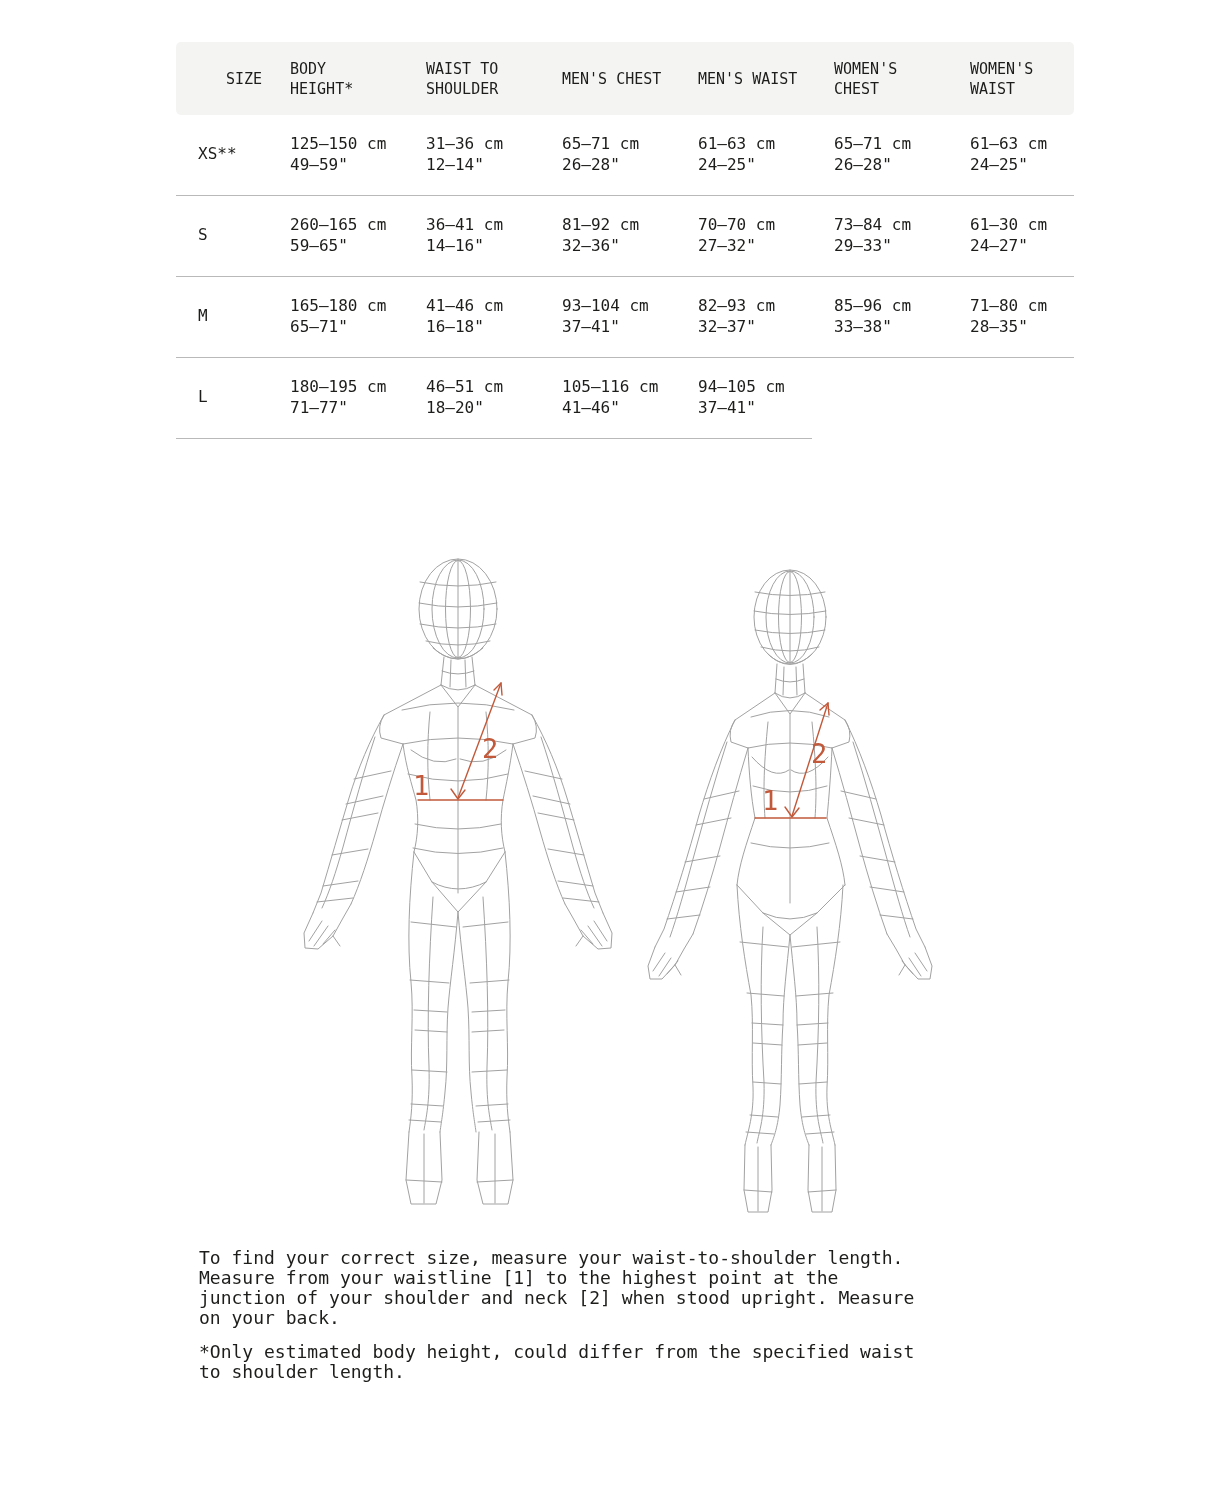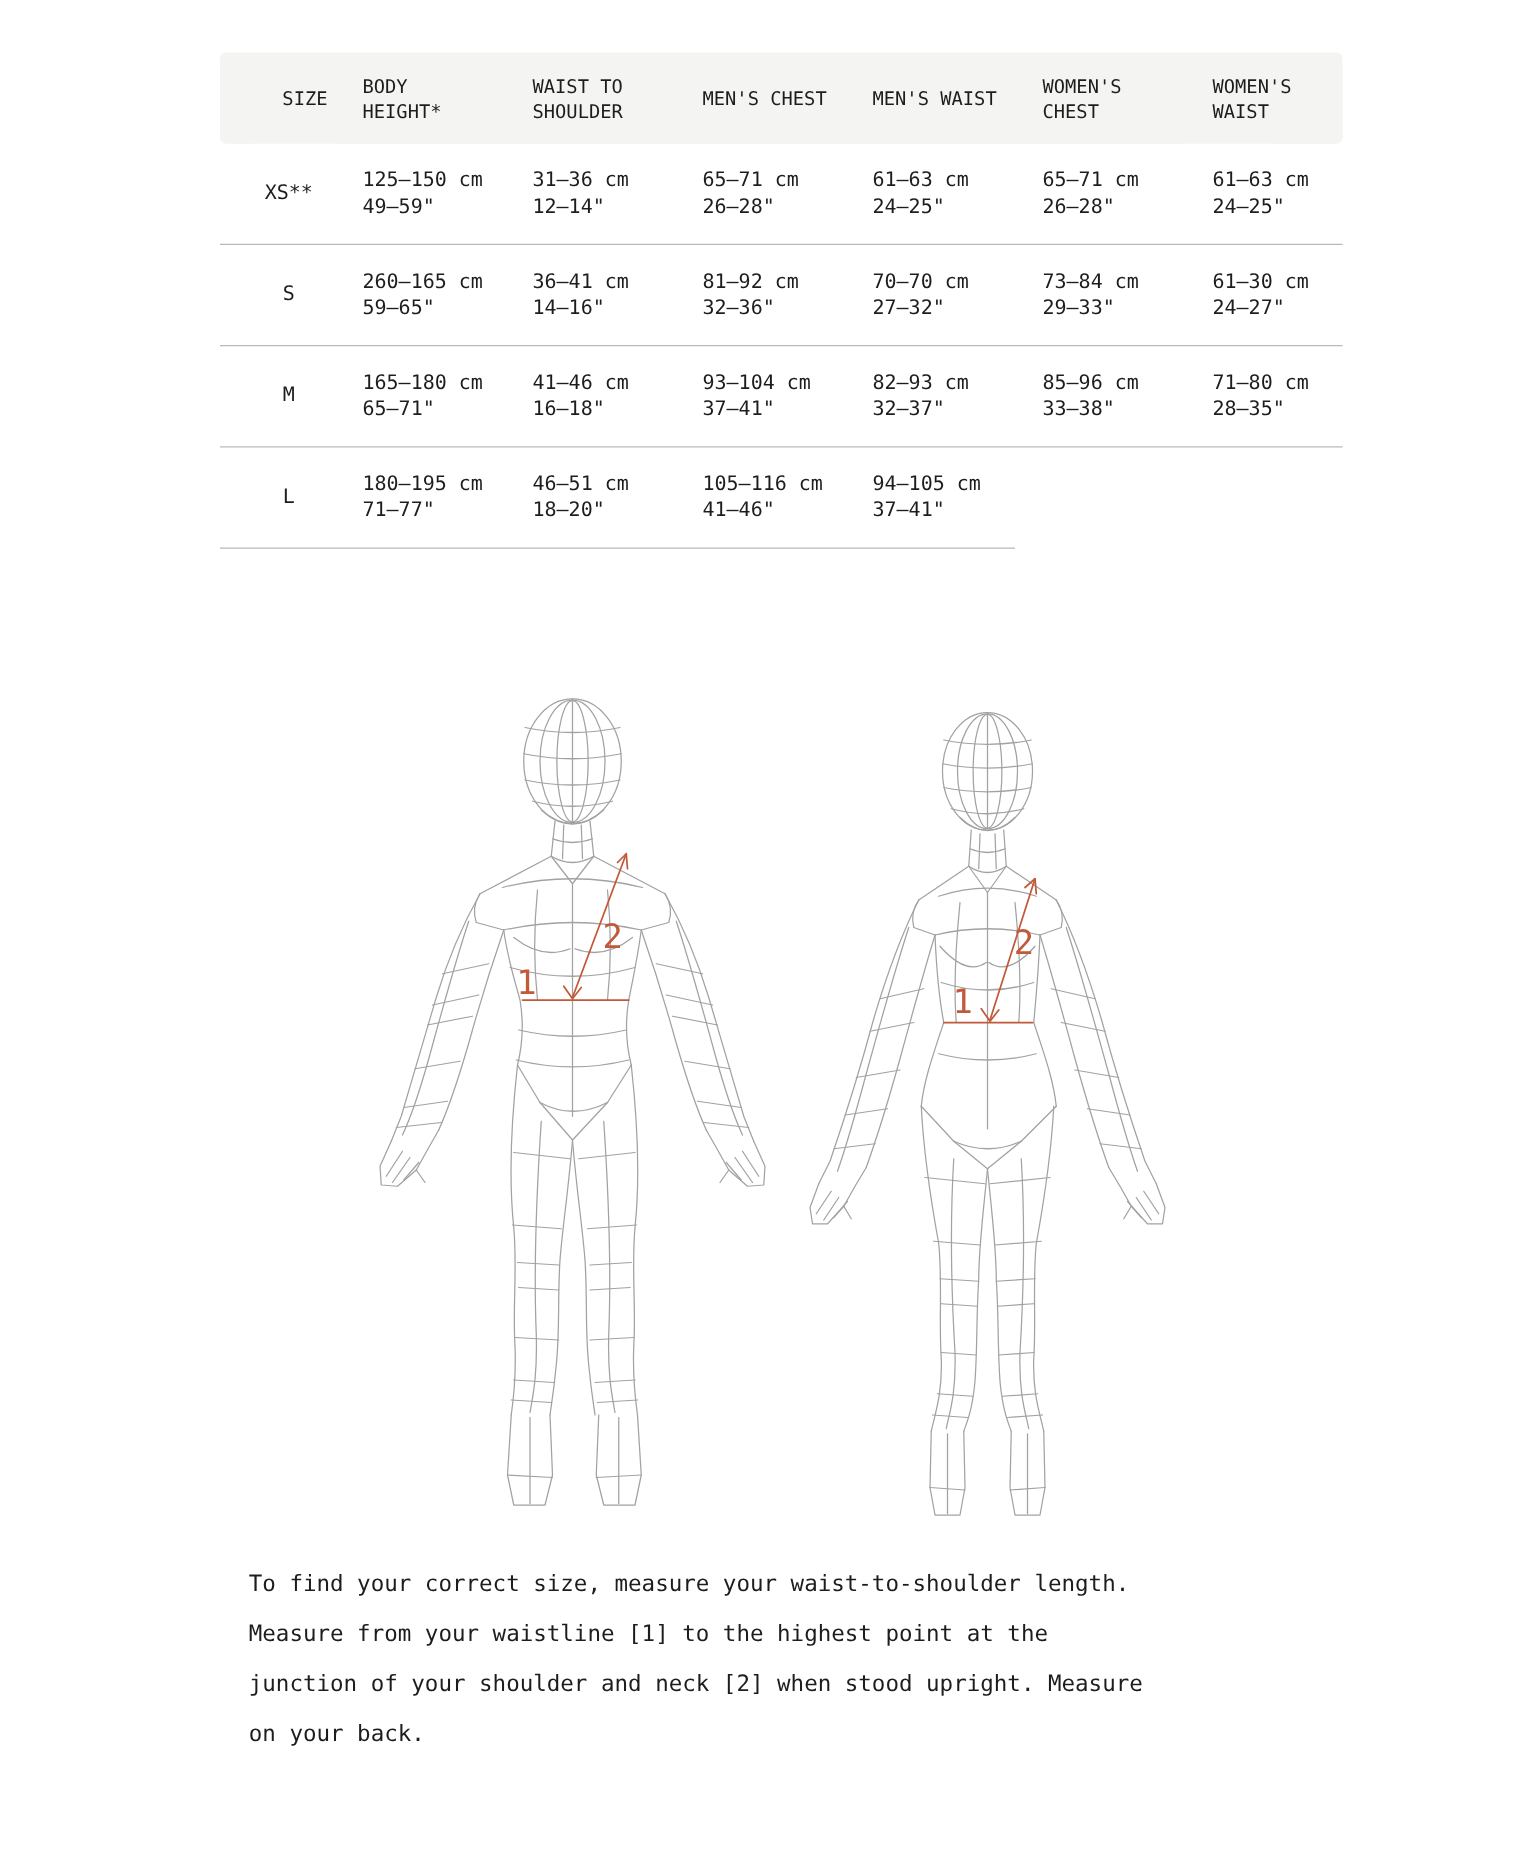--- a/index.html
+++ b/index.html
@@ -19,35 +19,35 @@
     padding:14px 6px 14px 22px;vertical-align:middle;
     height:73px;box-sizing:border-box;
   }
   .size-table th:first-child{border-radius:5px 0 0 5px;text-align:right;}
   .size-table th:last-child{border-radius:0 5px 5px 0;}
   .size-table td{
     font-size:16px;line-height:21px;
     padding:18px 4px 20px 22px;vertical-align:top;
     border-bottom:1px solid #b9b9b9;box-sizing:border-box;
   }
-  .size-table td.size-cell{vertical-align:middle;padding-top:2px;padding-bottom:6px;text-align:center;}
+  .size-table td.size-cell{vertical-align:middle;padding-top:2px;padding-bottom:6px;}
   .size-table tr.last-row td{border-bottom:none;}
   .size-table tr.last-row td.with-border{border-bottom:1px solid #b9b9b9;}
   .cell-line{display:block;white-space:nowrap;}
   
   .figure-svg{position:absolute;}
   .figure-svg#male-figure{left:285px;top:552px;}
   .figure-svg#female-figure{left:645px;top:567px;}
   .mesh{fill:none;stroke:#a2a2a2;stroke-width:1;stroke-linecap:round;stroke-linejoin:round;}
   .measure{fill:none;stroke-width:1.4;stroke-linecap:round;stroke-linejoin:round;}
   .measure-label{font-family:"DejaVu Sans Mono","Liberation Mono",monospace;font-size:27px;}
   
   .notes{
     position:absolute;left:199px;top:1248px;width:780px;
-    font-size:18px;line-height:40px;
+    font-size:18px;line-height:20px;
   }
   .notes p{margin:0 0 14px 0;white-space:pre-line;}
 </style>
 </head>
 <body>
 
 <table class="size-table">
   <colgroup>
     <col style="width:92px">
       <col style="width:136px">
@@ -399,13 +399,15 @@
     <text class="measure-label" fill="#c2593a" x="117" y="243">1</text>
     <text class="measure-label" fill="#c2593a" x="166" y="196">2</text>
   </g>
 </svg>
 
 <div class="notes">
   <p>To find your correct size, measure your waist-to-shoulder length.
 Measure from your waistline [1] to the highest point at the
 junction of your shoulder and neck [2] when stood upright. Measure
 on your back.</p>
+  <p>*Only estimated body height, could differ from the specified waist
+to shoulder length.</p>
 </div>
 
 </body></html>

